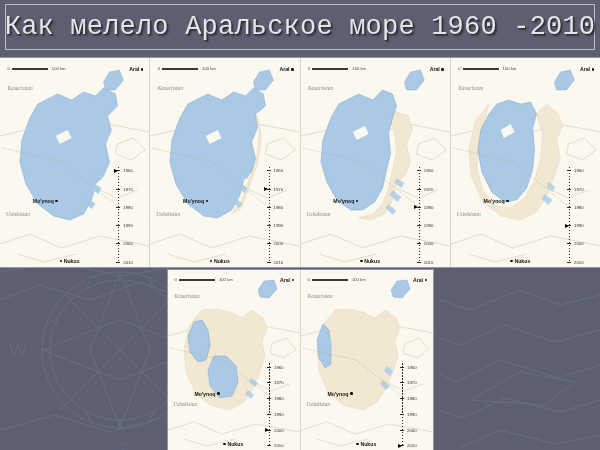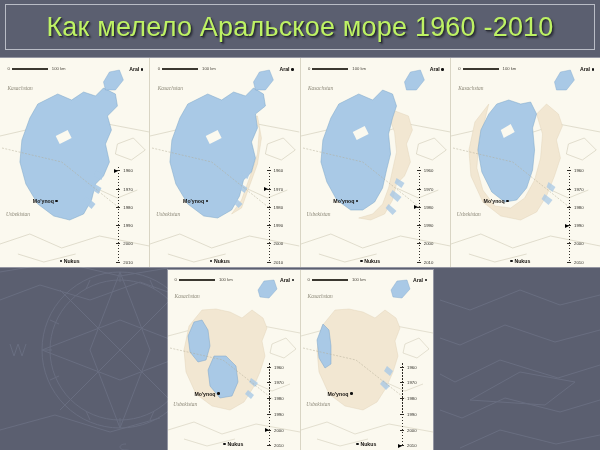--- a/index.html
+++ b/index.html
@@ -18,23 +18,23 @@
 
   
   #title-bar{
     position:absolute;left:5px;top:4px;width:590px;height:46px;
     border:1px solid #b9bcc6;
     box-sizing:border-box;
     display:flex;align-items:center;justify-content:center;
     z-index:3;
   }
   #title-text{
-    font-family:Liberation Sans, sans-serif;
+    font-family:Liberation Mono, monospace;
     font-size:27px;
-    color:#bef264;
+    color:#e5e5e5;
     text-shadow:1px 1px 0 #2b2e38, 2px 2px 2px #32353f;
     white-space:nowrap;
     letter-spacing:.2px;
   }
 
   
   .map-row{position:absolute;display:flex;z-index:2;background:#fbf9f0;
            box-shadow:0 0 0 1px rgba(255,255,255,.35);}
   #map-row-top{left:0px;top:58px;width:600px;height:209px;}
   #map-row-bottom{left:168px;top:270px;width:265px;height:180px;}

